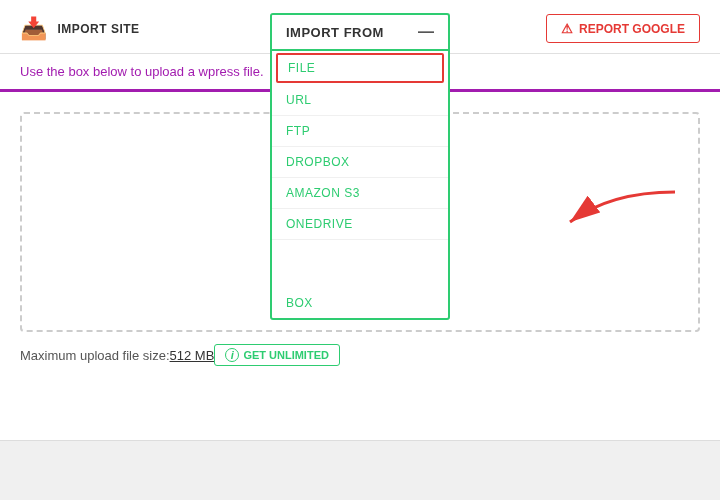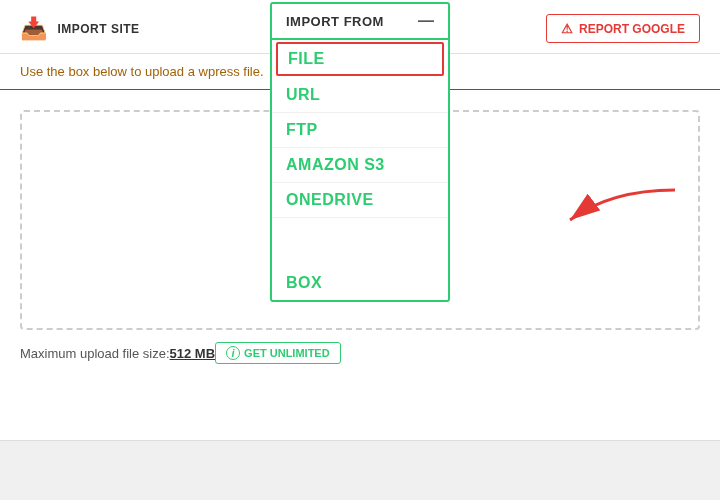--- a/index.html
+++ b/index.html
@@ -62,23 +62,23 @@
     }
 
     .report-issue-btn .warn-icon {
       font-size: 13px;
     }
 
     
     .sub-header {
       padding: 10px 20px 10px 20px;
       font-size: 13px;
-      color: #a16207;
-      background: #fff;
-      border-bottom: 1px solid #a21caf;
+      color: #a21caf;
+      background: #fff;
+      border-bottom: 3px solid #a21caf;
     }
 
     
     .main-content {
       flex: 1;
       padding: 20px 20px;
       background: #fff;
       position: relative;
     }
 
@@ -105,21 +105,21 @@
 
     .drag-drop-text {
       font-size: 16px;
       color: #aaa;
       margin-bottom: 20px;
     }
 
     
     .dropdown-container {
       position: absolute;
-      bottom: 26px;
+      bottom: 10px;
       left: 50%;
       transform: translateX(-50%);
     }
 
     .import-from-bar {
       display: flex;
       align-items: center;
       justify-content: space-between;
       border: 2px solid #2ecc71;
       border-bottom: none;
@@ -145,22 +145,22 @@
 
     .dropdown-menu {
       border: 2px solid #2ecc71;
       border-radius: 0 0 3px 3px;
       background: #fff;
       width: 180px;
     }
 
     .dropdown-menu .menu-item {
       padding: 8px 14px;
-      font-size: 16px;
-      font-weight: bold;
+      font-size: 12px;
+      font-weight: normal;
       color: #2ecc71;
       cursor: pointer;
       letter-spacing: 0.5px;
       border-bottom: 1px solid #f0f0f0;
     }
 
     .dropdown-menu .menu-item:last-child {
       border-bottom: none;
       margin-top: 48px;
     }
@@ -178,21 +178,21 @@
     .file-size-row {
       display: flex;
       align-items: center;
       gap: 0;
       padding: 12px 0 0 0;
       font-size: 13px;
       color: #555;
     }
 
     .file-size-link {
-      font-weight: bold;
+      font-weight: normal;
       color: #333;
       text-decoration: underline;
       cursor: pointer;
     }
 
     .get-unlimited-btn {
       border: 1.5px solid #2ecc71;
       color: #2ecc71;
       background: #fff;
       padding: 3px 10px;
@@ -270,20 +270,21 @@
 
       <div class="dropdown-container">
         <div class="import-from-bar">
           <span class="import-from-label">IMPORT FROM</span>
           <span class="minus-icon">—</span>
         </div>
         <div class="dropdown-menu">
           <div class="menu-item highlighted">FILE</div>
           <div class="menu-item">URL</div>
           <div class="menu-item">FTP</div>
+          <div class="menu-item">DROPBOX</div>
           <div class="menu-item">AMAZON S3</div>
           <div class="menu-item">ONEDRIVE</div>
           <div class="menu-item">BOX</div>
         </div>
       </div>
     </div>
 
     <div class="red-arrow">
       <svg width="130" height="60" viewBox="0 0 130 60">
         <defs>

